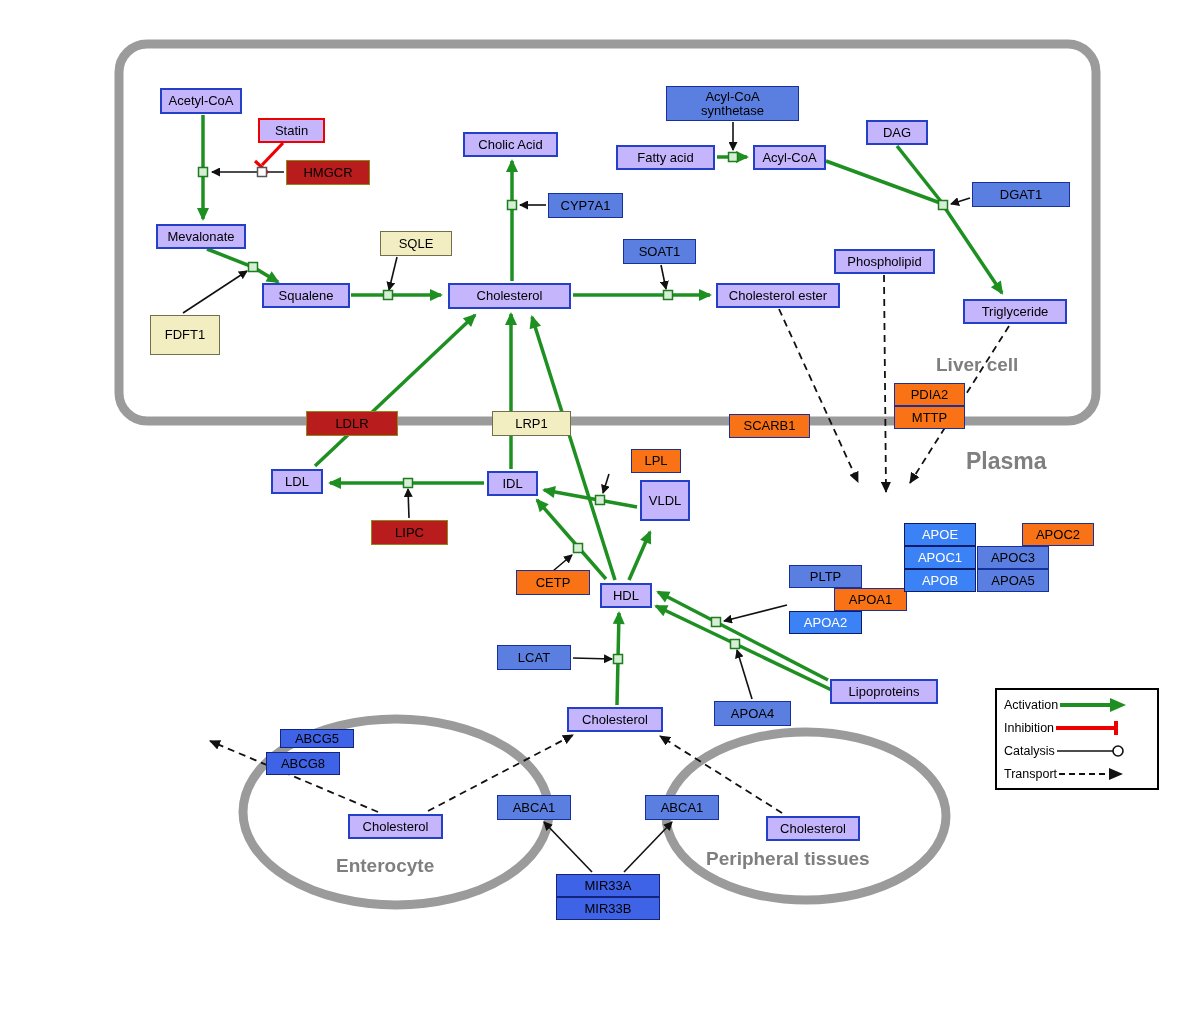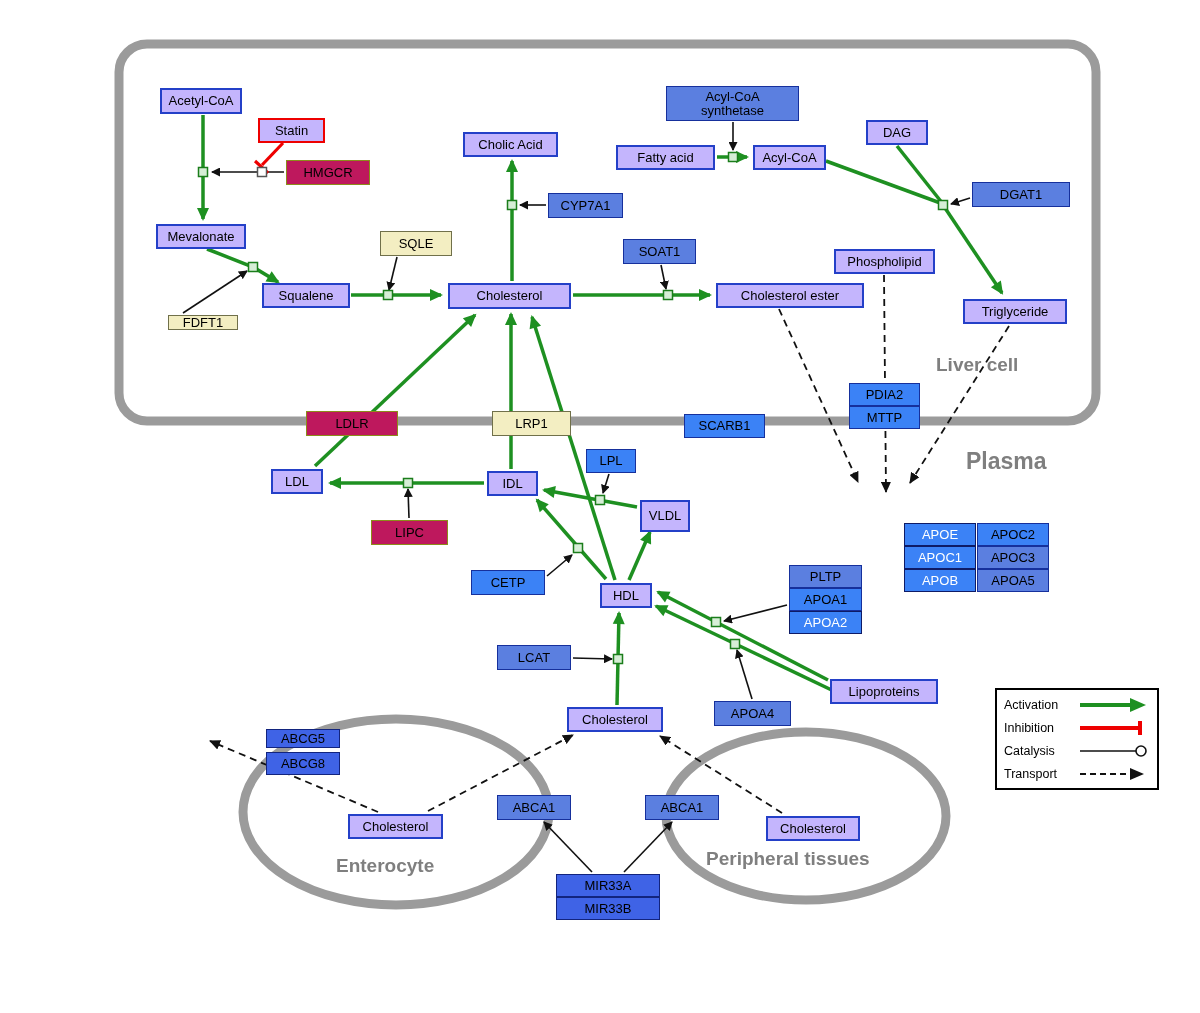--- a/index.html
+++ b/index.html
@@ -3,32 +3,32 @@
 <meta charset="utf-8">
 <style>
   html,body{margin:0;padding:0;background:#fff;}
   #stage{position:relative;width:1200px;height:1013px;background:#fff;overflow:hidden;
          font-family:"Liberation Sans",sans-serif;}
   #edges{position:absolute;left:0;top:0;z-index:1;}
   .node{position:absolute;box-sizing:border-box;display:flex;align-items:center;justify-content:center;
         text-align:center;font-size:13px;color:#000;background:#c4b5fd;line-height:1.05;z-index:2;}
   .m{border:2px solid #2440c8;}
   .statin{border:2.5px solid #ee0000;}
-  .y{background:#be185d;border:1.5px solid #8c8c1a;}
+  .y{background:#b91c1c;border:1.5px solid #8c8c1a;}
   .py{background:#f3eec2;border:1.5px solid #70704a;margin-left:16px;}
-  .b1{background:#3b82f6;border:1.5px solid #16309c;}
+  .b1{background:#f97316;border:1.5px solid #16309c;margin-left:45px;}
   .b2{background:#5b7fe0;border:1.5px solid #16309c;}
   .b2s{background:#3f63e6;border:1.5px solid #12247e;}
   .b3{background:#3b82f6;border:1.5px solid #0e1b66;color:#fff;}
   .wrap2{padding:0 22px;}
   .clabel{position:absolute;font-weight:bold;color:#7f7f7f;z-index:2;}
   .legend{position:absolute;left:995px;top:688px;width:164px;height:102px;border:2.5px solid #000;
           background:#fff;z-index:3;box-sizing:border-box;padding:5px 7px;display:flex;
           flex-direction:column;justify-content:space-between;font-size:12.5px;color:#000;}
-  .lrow{display:flex;align-items:center;justify-content:space-between;height:19px;}
+  .lrow{display:flex;align-items:center;height:19px;}
 </style>
 </head>
 <body>
 
 <div id="stage">
 
   <svg id="edges" width="1200" height="1013" viewBox="0 0 1200 1013">
     <defs>
       <marker id="ag" markerUnits="userSpaceOnUse" markerWidth="16" markerHeight="14" refX="12" refY="7" orient="auto">
         <path d="M1,1 L14,7 L1,13 Z" fill="#1e9021"></path>
@@ -117,60 +117,60 @@
       <rect x="730.5" y="639.5" width="9" height="9"></rect>
       <rect x="257.5" y="167.5" width="9" height="9" fill="#ffffff" stroke="#555"></rect>
     </g>
   </svg>
 
   <div class="node m" style="left:160px;top:88px;width:82px;height:26px">Acetyl-CoA</div>
   <div class="node statin" style="left:258px;top:118px;width:67px;height:25px">Statin</div>
   <div class="node y" style="left:286px;top:160px;width:84px;height:25px">HMGCR</div>
   <div class="node m" style="left:156px;top:224px;width:90px;height:25px">Mevalonate</div>
   <div class="node py" style="left:364px;top:231px;width:72px;height:25px">SQLE</div>
-  <div class="node py" style="left:152px;top:315px;width:70px;height:15px">FDFT1</div>
+  <div class="node py" style="left:134px;top:315px;width:70px;height:40px">FDFT1</div>
   <div class="node m" style="left:262px;top:283px;width:88px;height:25px">Squalene</div>
   <div class="node m" style="left:463px;top:132px;width:95px;height:25px">Cholic Acid</div>
   <div class="node b2" style="left:548px;top:193px;width:75px;height:25px">CYP7A1</div>
   <div class="node m" style="left:448px;top:283px;width:123px;height:26px">Cholesterol</div>
   <div class="node b2" style="left:623px;top:239px;width:73px;height:25px">SOAT1</div>
-  <div class="node m" style="left:716px;top:283px;width:148px;height:25px">Cholesterol ester</div>
+  <div class="node m" style="left:716px;top:283px;width:124px;height:25px">Cholesterol ester</div>
   <div class="node b2 wrap2" style="left:666px;top:86px;width:133px;height:35px">Acyl-CoA synthetase</div>
   <div class="node m" style="left:616px;top:145px;width:99px;height:25px">Fatty acid</div>
   <div class="node m" style="left:753px;top:145px;width:73px;height:25px">Acyl-CoA</div>
   <div class="node m" style="left:866px;top:120px;width:62px;height:25px">DAG</div>
   <div class="node b2" style="left:972px;top:182px;width:98px;height:25px">DGAT1</div>
   <div class="node m" style="left:834px;top:249px;width:101px;height:25px">Phospholipid</div>
   <div class="node m" style="left:963px;top:299px;width:104px;height:25px">Triglyceride</div>
   <div class="node b1" style="left:849px;top:383px;width:71px;height:23px">PDIA2</div>
   <div class="node b1" style="left:849px;top:406px;width:71px;height:23px">MTTP</div>
   <div class="node y" style="left:306px;top:411px;width:92px;height:25px">LDLR</div>
   <div class="node py" style="left:476px;top:411px;width:79px;height:25px">LRP1</div>
   <div class="node b1" style="left:684px;top:414px;width:81px;height:24px">SCARB1</div>
   <div class="node m" style="left:271px;top:469px;width:52px;height:25px">LDL</div>
   <div class="node m" style="left:487px;top:471px;width:51px;height:25px">IDL</div>
   <div class="node b1" style="left:586px;top:449px;width:50px;height:24px">LPL</div>
-  <div class="node m" style="left:640px;top:500px;width:50px;height:32px">VLDL</div>
+  <div class="node m" style="left:640px;top:480px;width:50px;height:41px">VLDL</div>
   <div class="node y" style="left:371px;top:520px;width:77px;height:25px">LIPC</div>
   <div class="node b1" style="left:471px;top:570px;width:74px;height:25px">CETP</div>
   <div class="node m" style="left:600px;top:583px;width:52px;height:25px">HDL</div>
   <div class="node b2" style="left:789px;top:565px;width:73px;height:23px">PLTP</div>
   <div class="node b1" style="left:789px;top:588px;width:73px;height:23px">APOA1</div>
   <div class="node b3" style="left:789px;top:611px;width:73px;height:23px">APOA2</div>
   <div class="node b3" style="left:904px;top:523px;width:72px;height:23px">APOE</div>
   <div class="node b1" style="left:977px;top:523px;width:72px;height:23px">APOC2</div>
   <div class="node b3" style="left:904px;top:546px;width:72px;height:23px">APOC1</div>
   <div class="node b2" style="left:977px;top:546px;width:72px;height:23px">APOC3</div>
   <div class="node b3" style="left:904px;top:569px;width:72px;height:23px">APOB</div>
   <div class="node b2" style="left:977px;top:569px;width:72px;height:23px">APOA5</div>
   <div class="node b2" style="left:497px;top:645px;width:74px;height:25px">LCAT</div>
   <div class="node b2" style="left:714px;top:701px;width:77px;height:25px">APOA4</div>
   <div class="node m" style="left:830px;top:679px;width:108px;height:25px">Lipoproteins</div>
   <div class="node m" style="left:567px;top:707px;width:96px;height:25px">Cholesterol</div>
-  <div class="node b2s" style="left:266px;top:729px;width:74px;height:19px">ABCG5</div>
+  <div class="node b2s" style="left:280px;top:729px;width:74px;height:19px">ABCG5</div>
   <div class="node b2s" style="left:266px;top:752px;width:74px;height:23px">ABCG8</div>
   <div class="node m" style="left:348px;top:814px;width:95px;height:25px">Cholesterol</div>
   <div class="node b2" style="left:497px;top:795px;width:74px;height:25px">ABCA1</div>
   <div class="node b2" style="left:645px;top:795px;width:74px;height:25px">ABCA1</div>
   <div class="node m" style="left:766px;top:816px;width:94px;height:25px">Cholesterol</div>
   <div class="node b2s" style="left:556px;top:874px;width:104px;height:23px">MIR33A</div>
   <div class="node b2s" style="left:556px;top:897px;width:104px;height:23px">MIR33B</div>
 
   <div class="clabel" style="left:936px;top:354px;font-size:19px">Liver cell</div>
   <div class="clabel" style="left:966px;top:448px;font-size:23px">Plasma</div>

